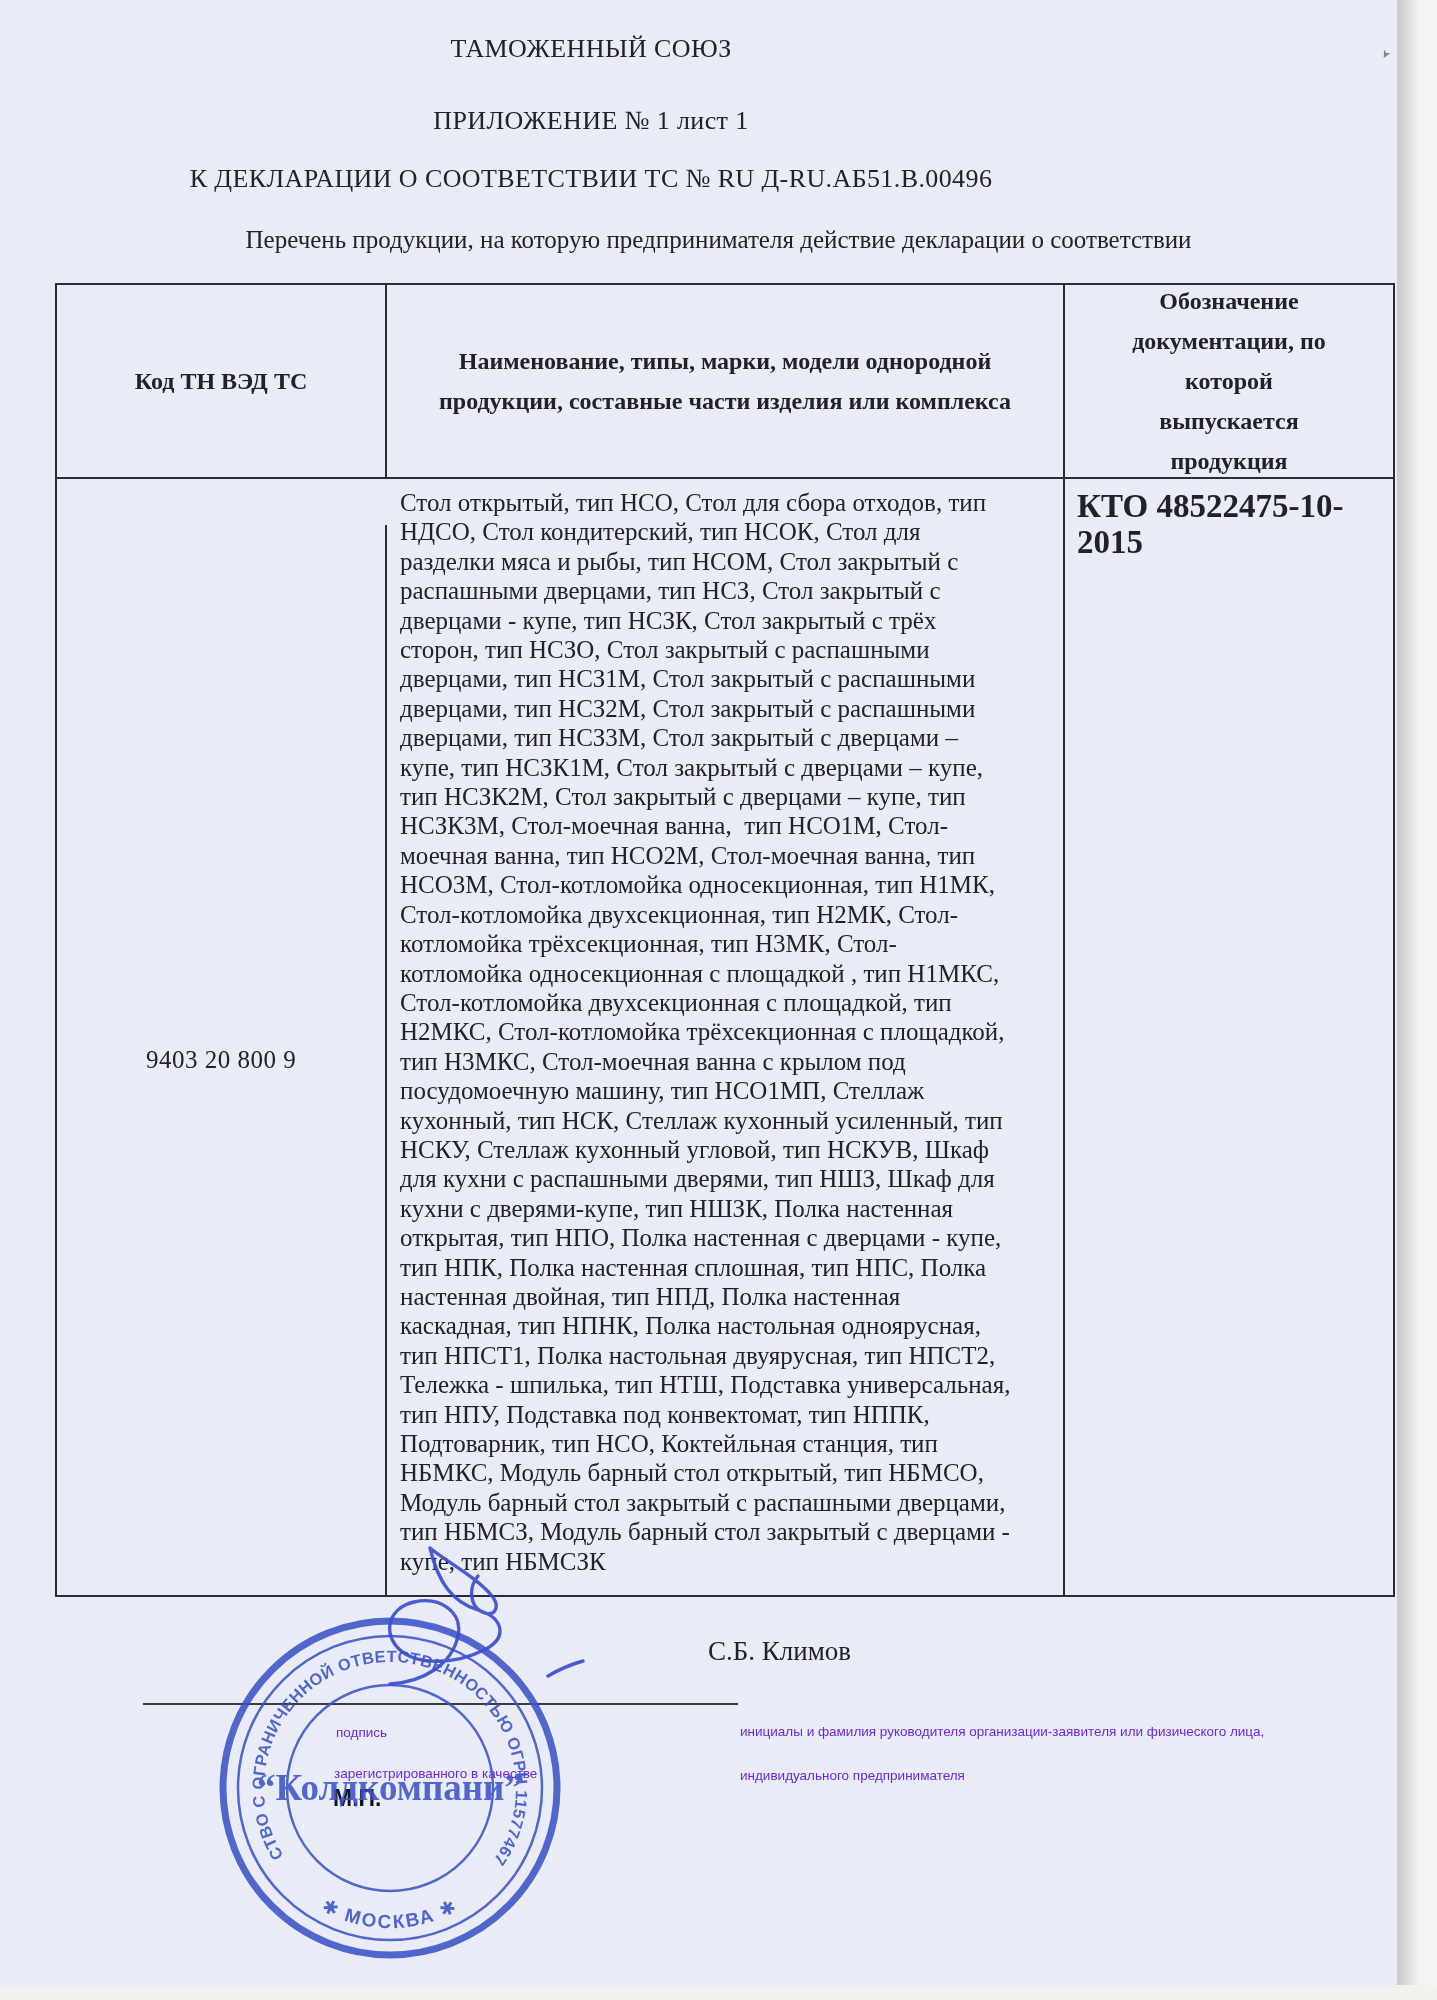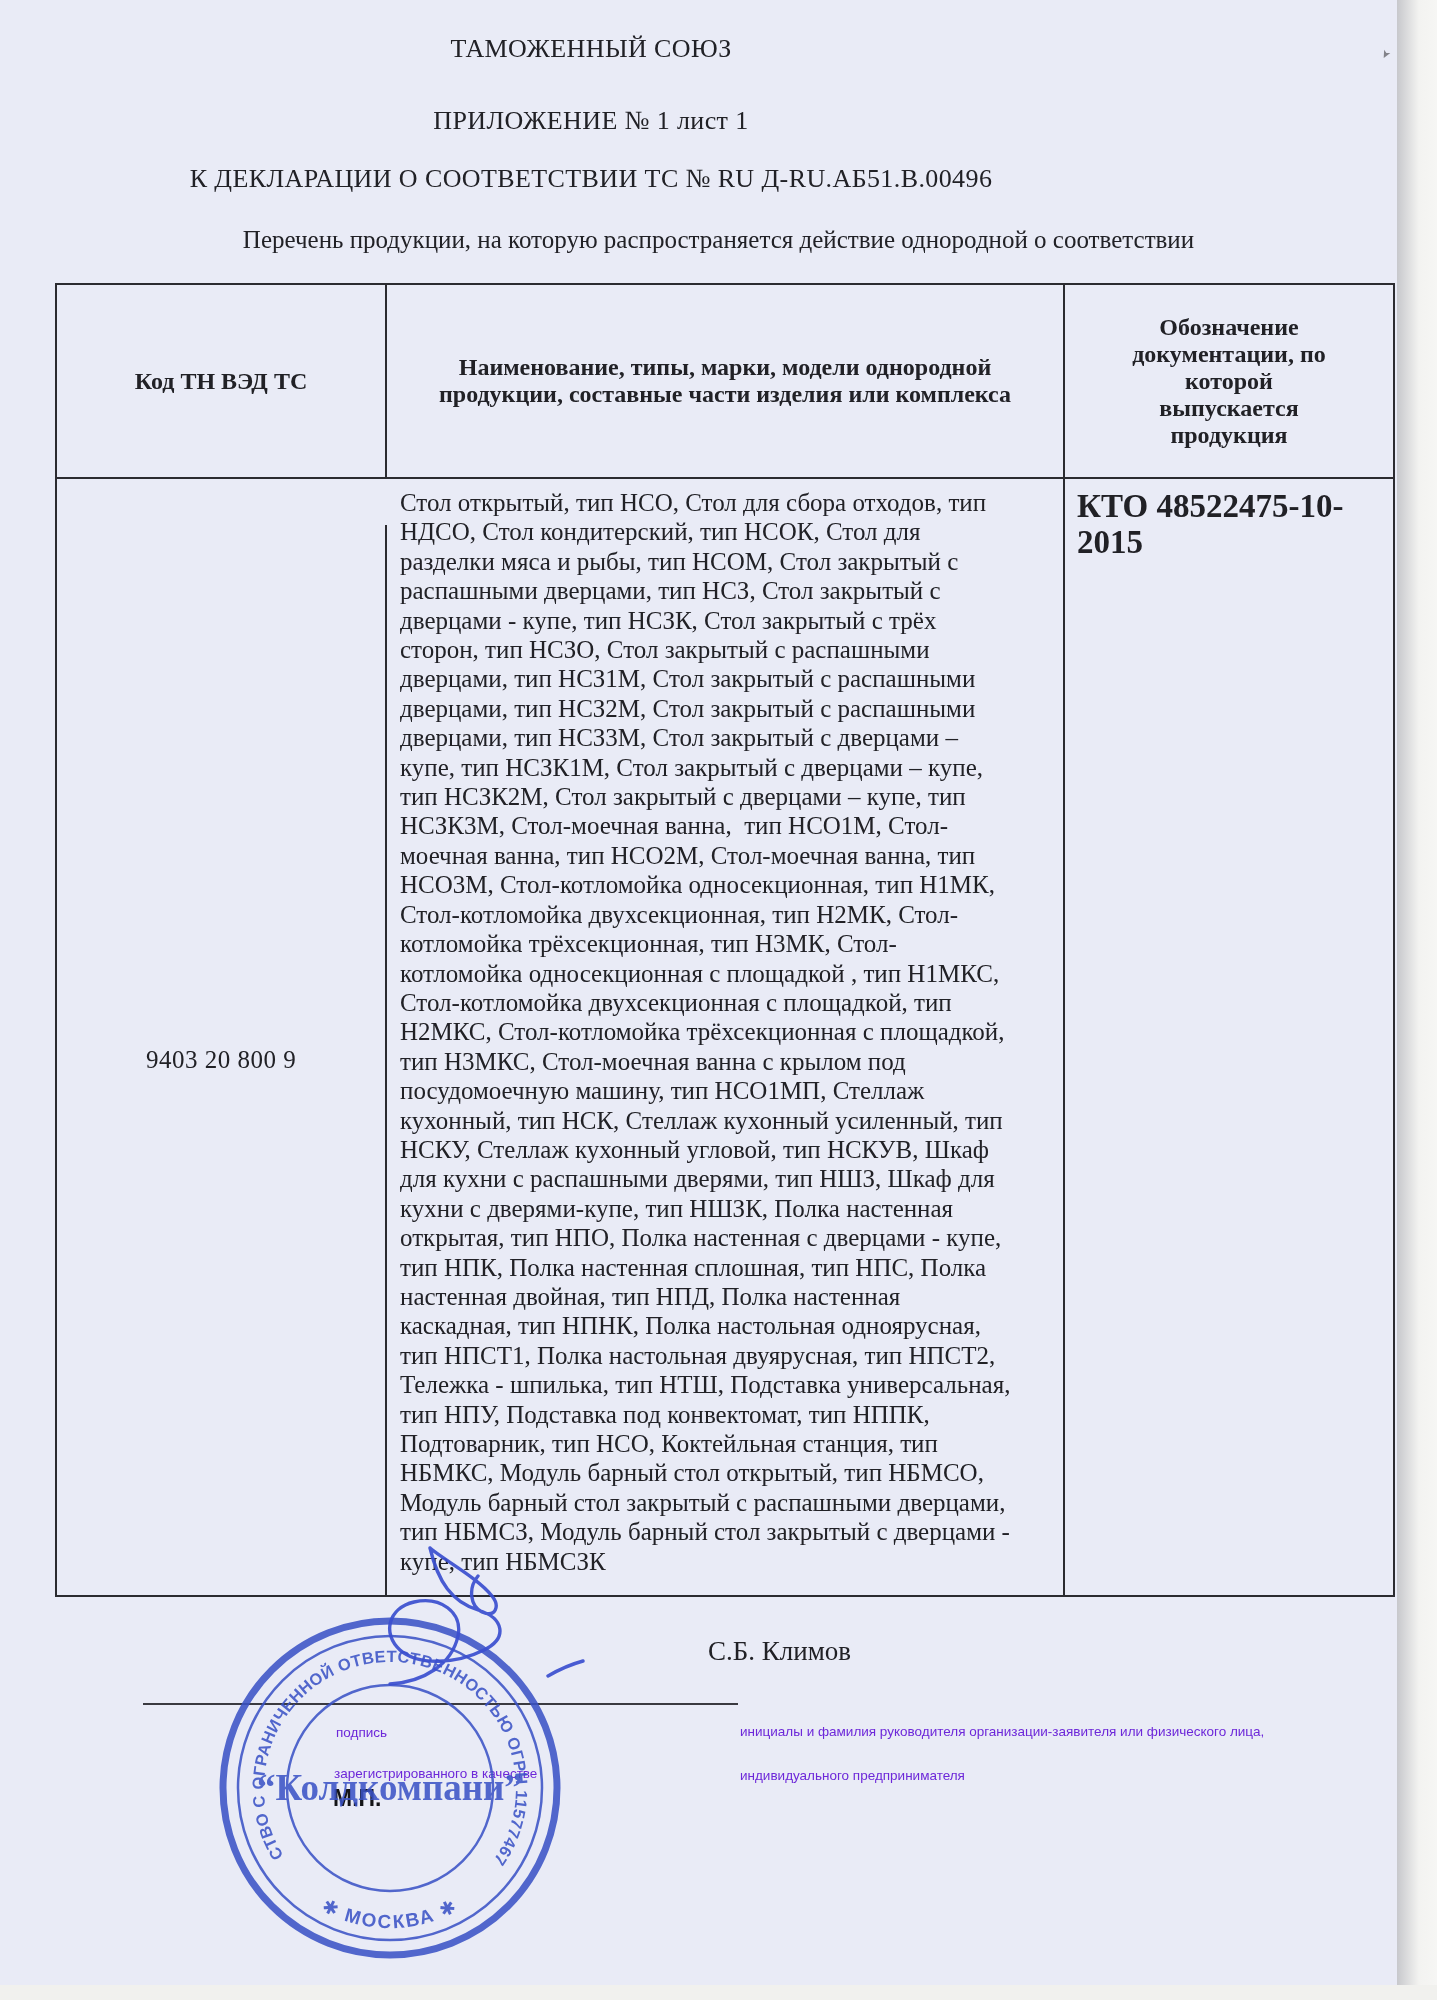--- a/index.html
+++ b/index.html
@@ -34,21 +34,21 @@
     grid-template-columns:330px 678px 328px;
     grid-template-rows:194px 1116px;
     border:2px solid #2b2b30;
     background:transparent;
   }
   .cell{box-sizing:border-box;border-right:2px solid #2b2b30;}
   .cell.last{border-right:none;}
   .hcell{
     border-bottom:2px solid #2b2b30;
     display:flex;align-items:center;justify-content:center;
-    text-align:center;font-weight:bold;font-size:24px;line-height:27px;
+    text-align:center;font-weight:bold;font-size:24px;line-height:40px;
     white-space:pre-line;padding:4px 0;
   }
   .code-cell{display:flex;align-items:center;justify-content:center;
     font-size:25px;letter-spacing:.5px;margin-top:46px;}
   .products-cell{
     padding:9px 6px 0 13px;
     font-size:25px;line-height:29.4px;
     white-space:pre;overflow:hidden;
   }
   .doc-cell{
@@ -79,21 +79,21 @@
 
   <div class="edge-right"></div>
   <div class="edge-bottom"></div>
   <div class="artifact">➤</div>
 
   <div class="headings">
     <div class="t-line t1">ТАМОЖЕННЫЙ СОЮЗ</div>
     <div class="t-line t2">ПРИЛОЖЕНИЕ № 1 лист 1</div>
     <div class="t-line t3">К ДЕКЛАРАЦИИ О СООТВЕТСТВИИ ТС № RU Д-RU.АБ51.В.00496</div>
   </div>
-  <div class="subtitle">Перечень продукции, на которую распространяется действие однородной о соответствии</div>
+  <div class="subtitle">Перечень продукции, на которую предпринимателя действие декларации о соответствии</div>
 
   <div class="doc-table">
     <div class="cell hcell">Код ТН ВЭД ТС</div>
     <div class="cell hcell">Наименование, типы, марки, модели однородной
 продукции, составные части изделия или комплекса</div>
     <div class="cell hcell last">Обозначение
 документации, по
 которой
 выпускается
 продукция</div>

